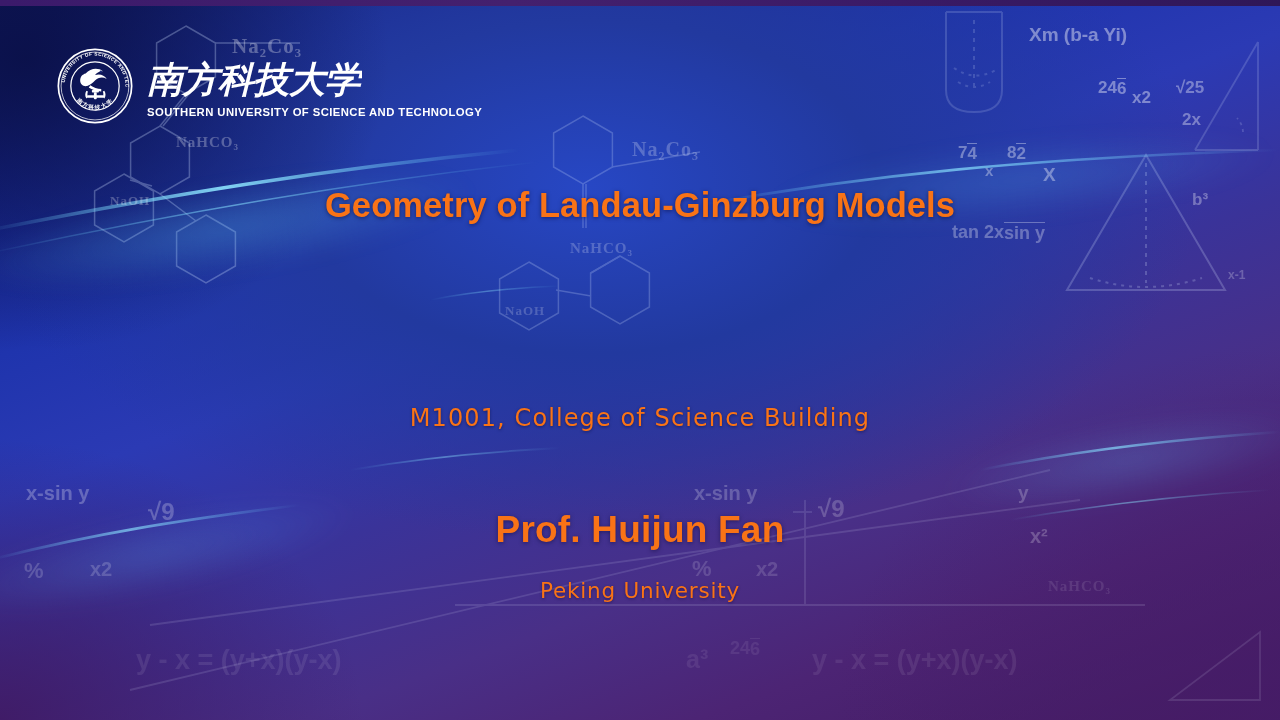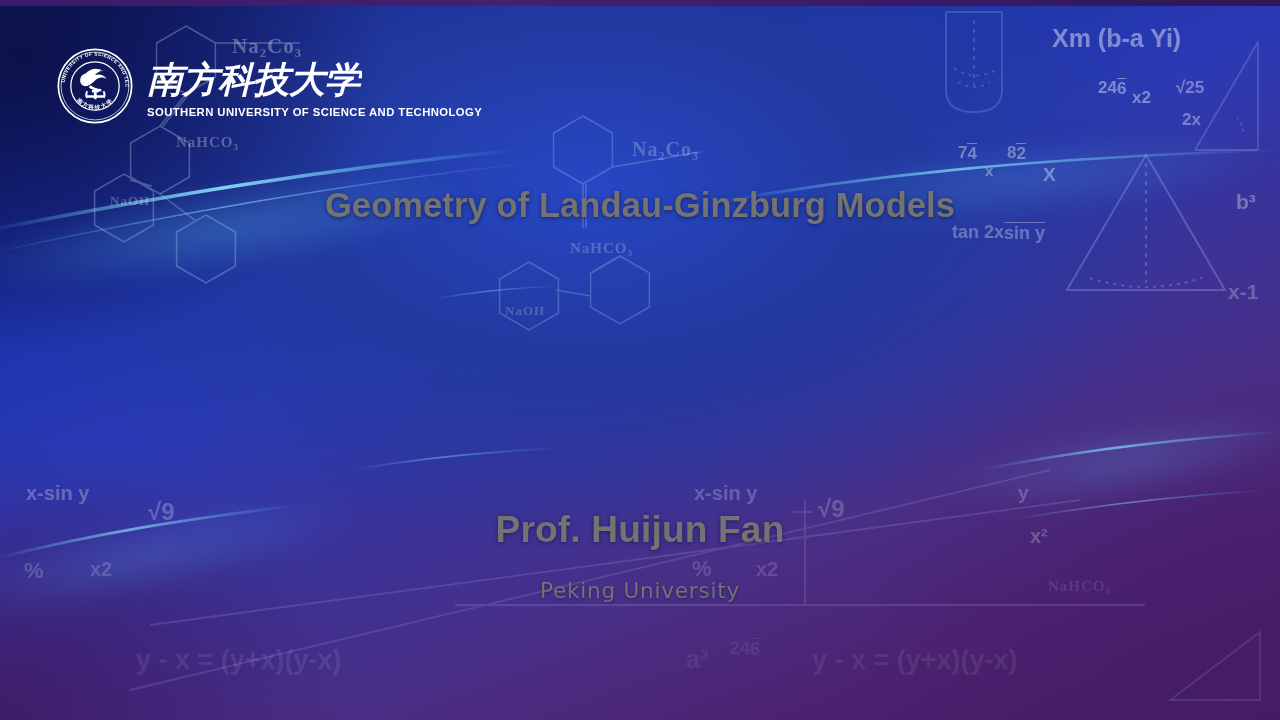--- a/index.html
+++ b/index.html
@@ -112,21 +112,21 @@
     white-space:nowrap;
   }
 
   
   #content { position:absolute; inset:0; z-index:8; }
 
   .center-line {
     position:absolute;
     left:0; width:100%;
     text-align:center;
-    color:#737373;
+    color:#f97316;
     white-space:nowrap;
   }
 
   #talk-title {
     top:186px;
     font-family:"Liberation Sans", sans-serif;
     font-weight:700;
     font-size:34.5px;
     letter-spacing:0.1px;
     text-shadow:0 1px 4px rgba(6,10,50,0.55);
@@ -275,21 +275,21 @@
     <div class="chem-label" style="left:110px; top:193px; font-size:13px; opacity:0.26;">NaOH</div>
 
     <div class="chem-label" style="left:632px; top:138px; font-size:20px; opacity:0.24;">Na₂Co₃</div>
 
     <div class="chem-label" style="left:570px; top:240px; font-size:15px; opacity:0.22;">NaHCO₃</div>
 
     <div class="chem-label" style="left:505px; top:303px; font-size:13px; opacity:0.20;">NaOH</div>
 
     <div class="chem-label" style="left:1048px; top:578px; font-size:15px; opacity:0.10;">NaHCO₃</div>
 
-    <div class="formula" style="left:1052px; top:24px; font-size:25px; opacity:0.42;">Xm (b-a Yi)</div>
+    <div class="formula" style="left:1029px; top:24px; font-size:19px; opacity:0.42;">Xm (b-a Yi)</div>
 
     <div class="formula frac" style="left:1098px; top:78px; font-size:17px; opacity:0.40;">
       <span class="num">24</span>
       <span class="den">6</span>
     </div>
 
     <div class="formula" style="left:1132px; top:88px; font-size:17px; opacity:0.40;">x2</div>
 
     <div class="formula" style="left:1176px; top:78px; font-size:17px; opacity:0.36;">√25</div>
 
@@ -307,21 +307,21 @@
       <span class="den">2</span>
     </div>
 
     <div class="formula" style="left:1043px; top:164px; font-size:19px; opacity:0.36;">X</div>
 
     <div class="formula frac" style="left:952px; top:222px; font-size:18px; opacity:0.30;align-items:center;">
       <span class="num">tan 2x</span>
       <span class="den">sin y</span>
     </div>
 
-    <div class="formula" style="left:1236px; top:190px; font-size:21px; opacity:0.32;">b³</div>
+    <div class="formula" style="left:1192px; top:190px; font-size:17px; opacity:0.32;">b³</div>
 
     <div class="formula" style="left:26px; top:482px; font-size:20px; opacity:0.26;">x-sin y</div>
 
     <div class="formula" style="left:148px; top:498px; font-size:24px; opacity:0.24;">√9</div>
 
     <div class="formula" style="left:24px; top:558px; font-size:22px; opacity:0.18;">%</div>
 
     <div class="formula" style="left:90px; top:558px; font-size:20px; opacity:0.18;">x2</div>
 
     <div class="formula" style="left:694px; top:482px; font-size:20px; opacity:0.22;">x-sin y</div>
@@ -329,21 +329,21 @@
     <div class="formula" style="left:818px; top:495px; font-size:24px; opacity:0.20;">√9</div>
 
     <div class="formula" style="left:692px; top:556px; font-size:22px; opacity:0.15;">%</div>
 
     <div class="formula" style="left:756px; top:558px; font-size:20px; opacity:0.15;">x2</div>
 
     <div class="formula" style="left:1018px; top:482px; font-size:19px; opacity:0.22;">y</div>
 
     <div class="formula" style="left:1030px; top:525px; font-size:20px; opacity:0.22;">x²</div>
 
-    <div class="formula" style="left:1228px; top:280px; font-size:21px; opacity:0.24;">x-1</div>
+    <div class="formula" style="left:1228px; top:268px; font-size:12px; opacity:0.24;">x-1</div>
 
     <div class="formula" style="left:136px; top:645px; font-size:27px; opacity:0.085;">y - x = (y+x)(y-x)</div>
 
     <div class="formula" style="left:686px; top:645px; font-size:25px; opacity:0.075;">a³</div>
 
     <div class="formula frac" style="left:730px; top:638px; font-size:18px; opacity:0.075;">
       <span class="num">24</span>
       <span class="den">6</span>
     </div>
 
@@ -392,19 +392,20 @@
       </div>
       <div class="logo-en">SOUTHERN UNIVERSITY OF SCIENCE AND TECHNOLOGY</div>
     </div>
   </div>
 
   <div id="content">
 
     <div class="center-line" id="talk-title">Geometry of Landau-Ginzburg Models</div>
 
 
+    <div class="center-line" id="talk-venue">M1001, College of Science Building</div>
 
     <div class="center-line" id="speaker-affiliation">Peking University</div>
 
     <div class="center-line" id="speaker-name">Prof. Huijun Fan</div>
   </div>
 
 </div>
 
 </body></html>

